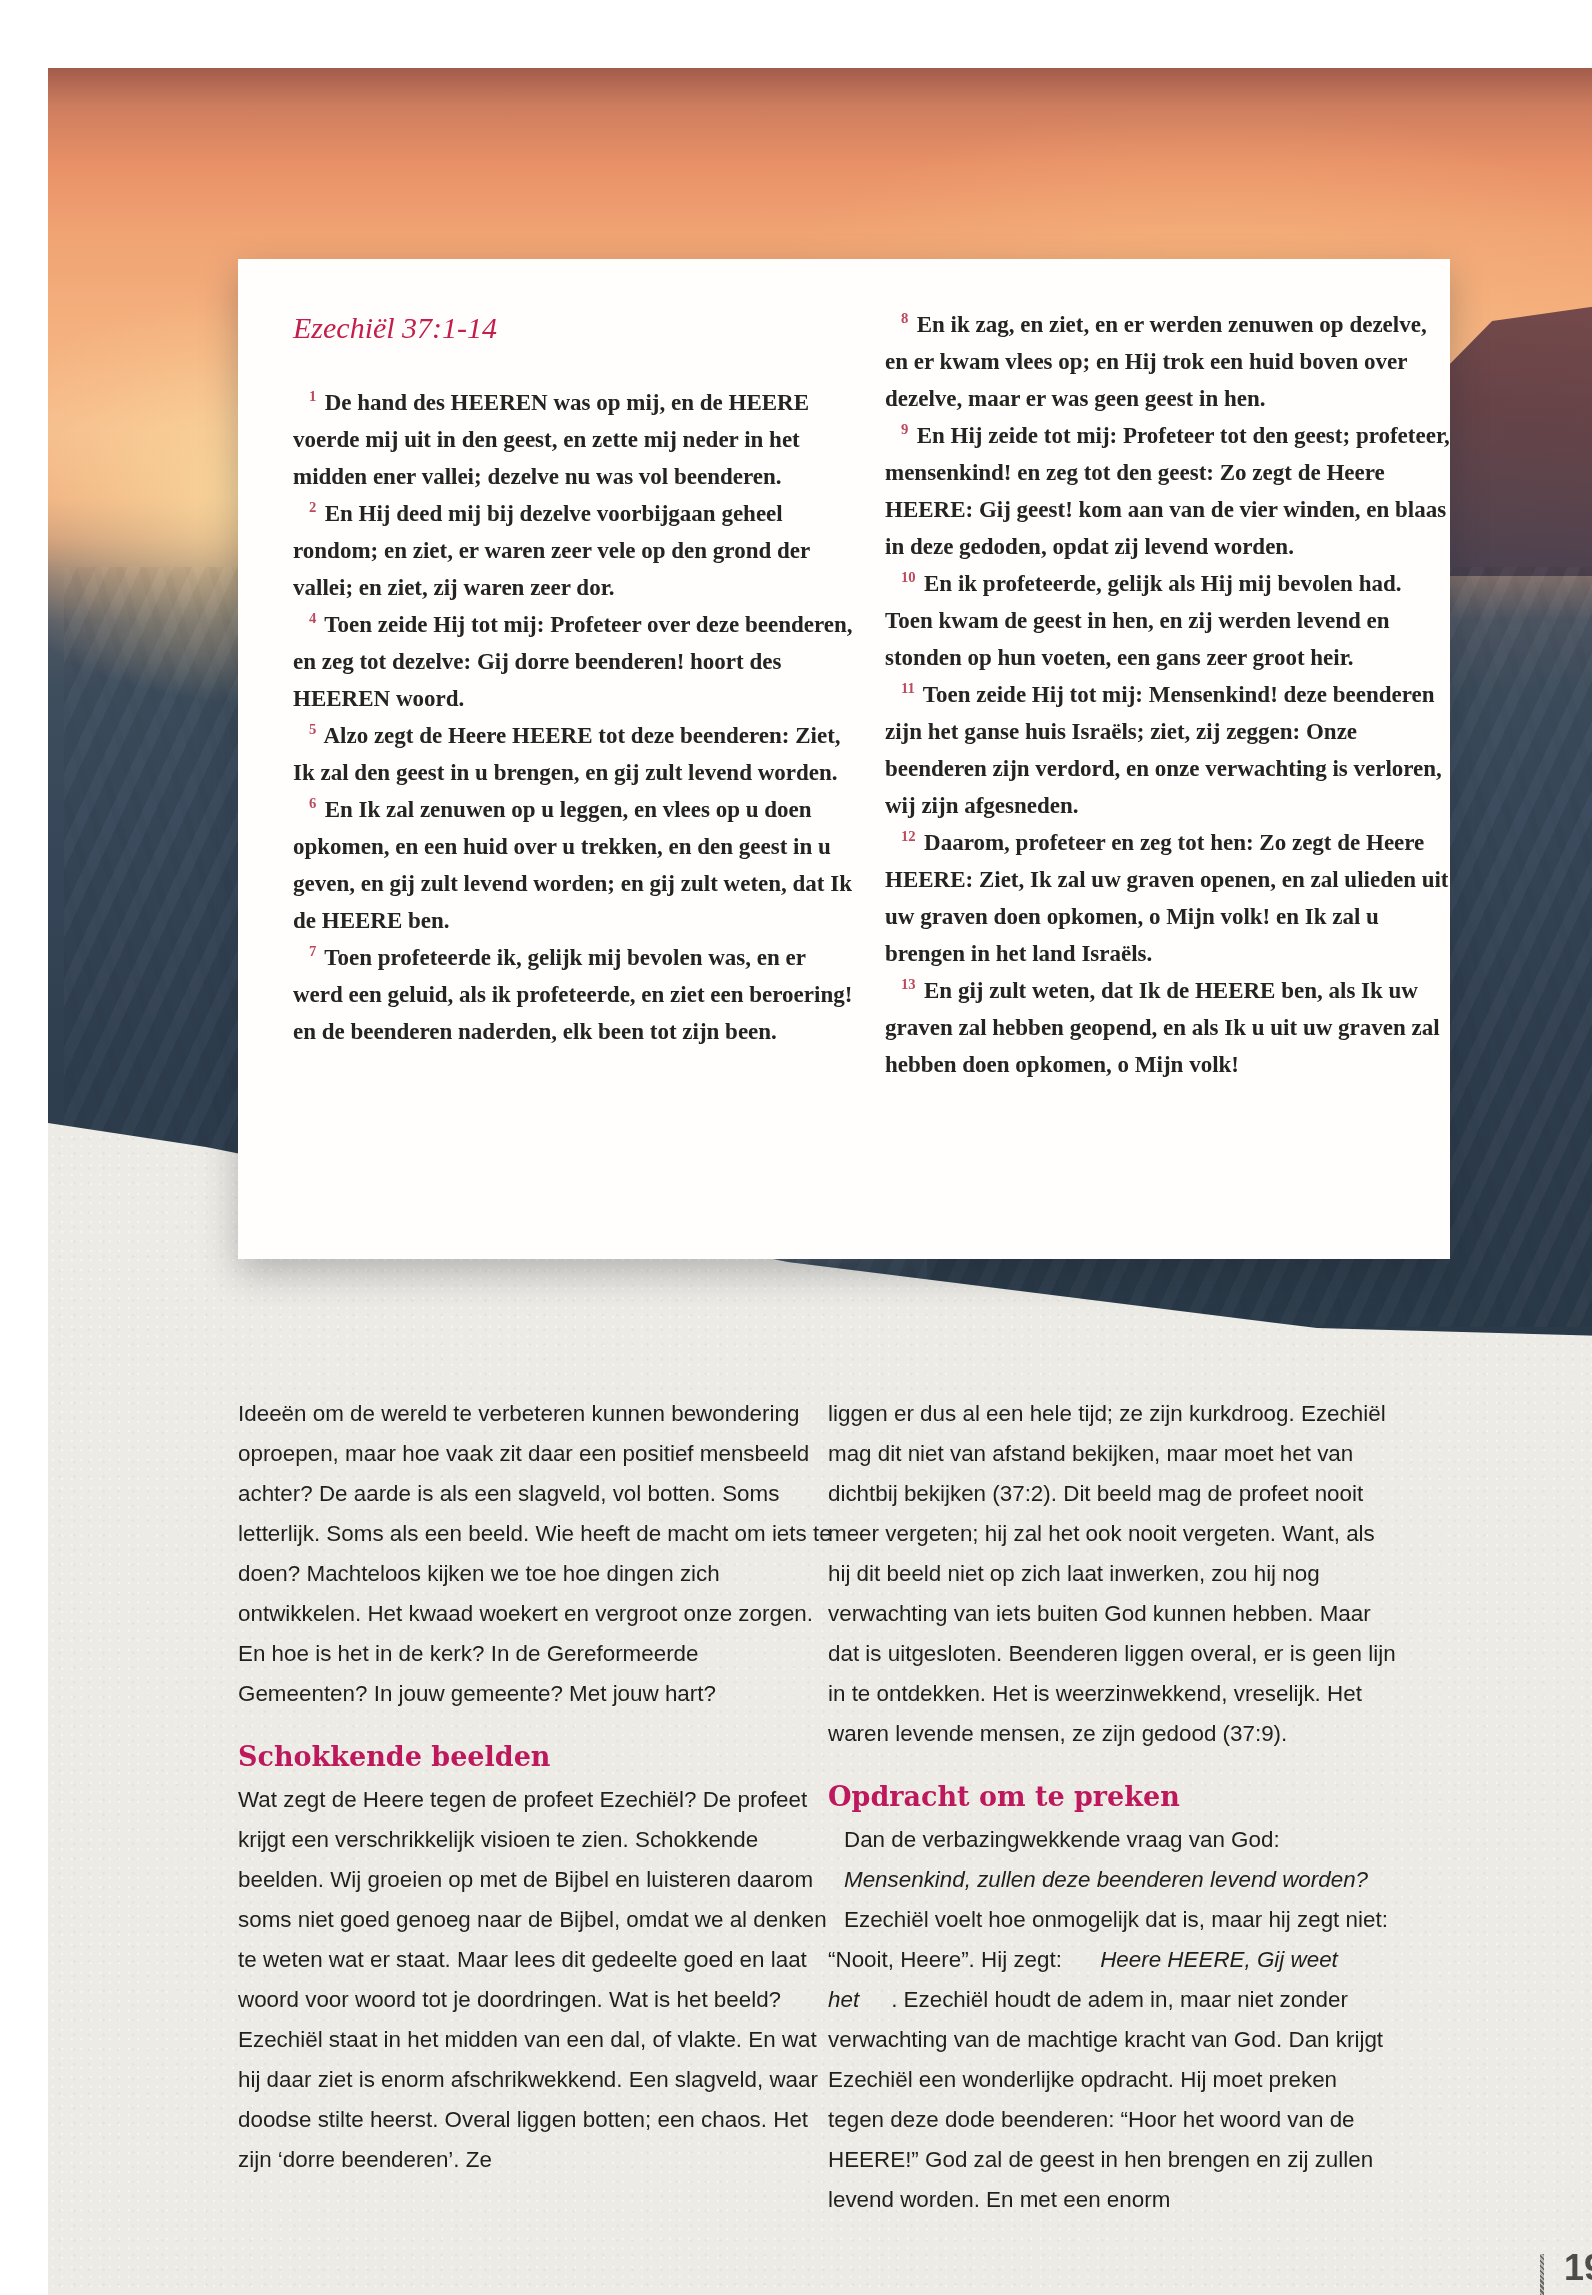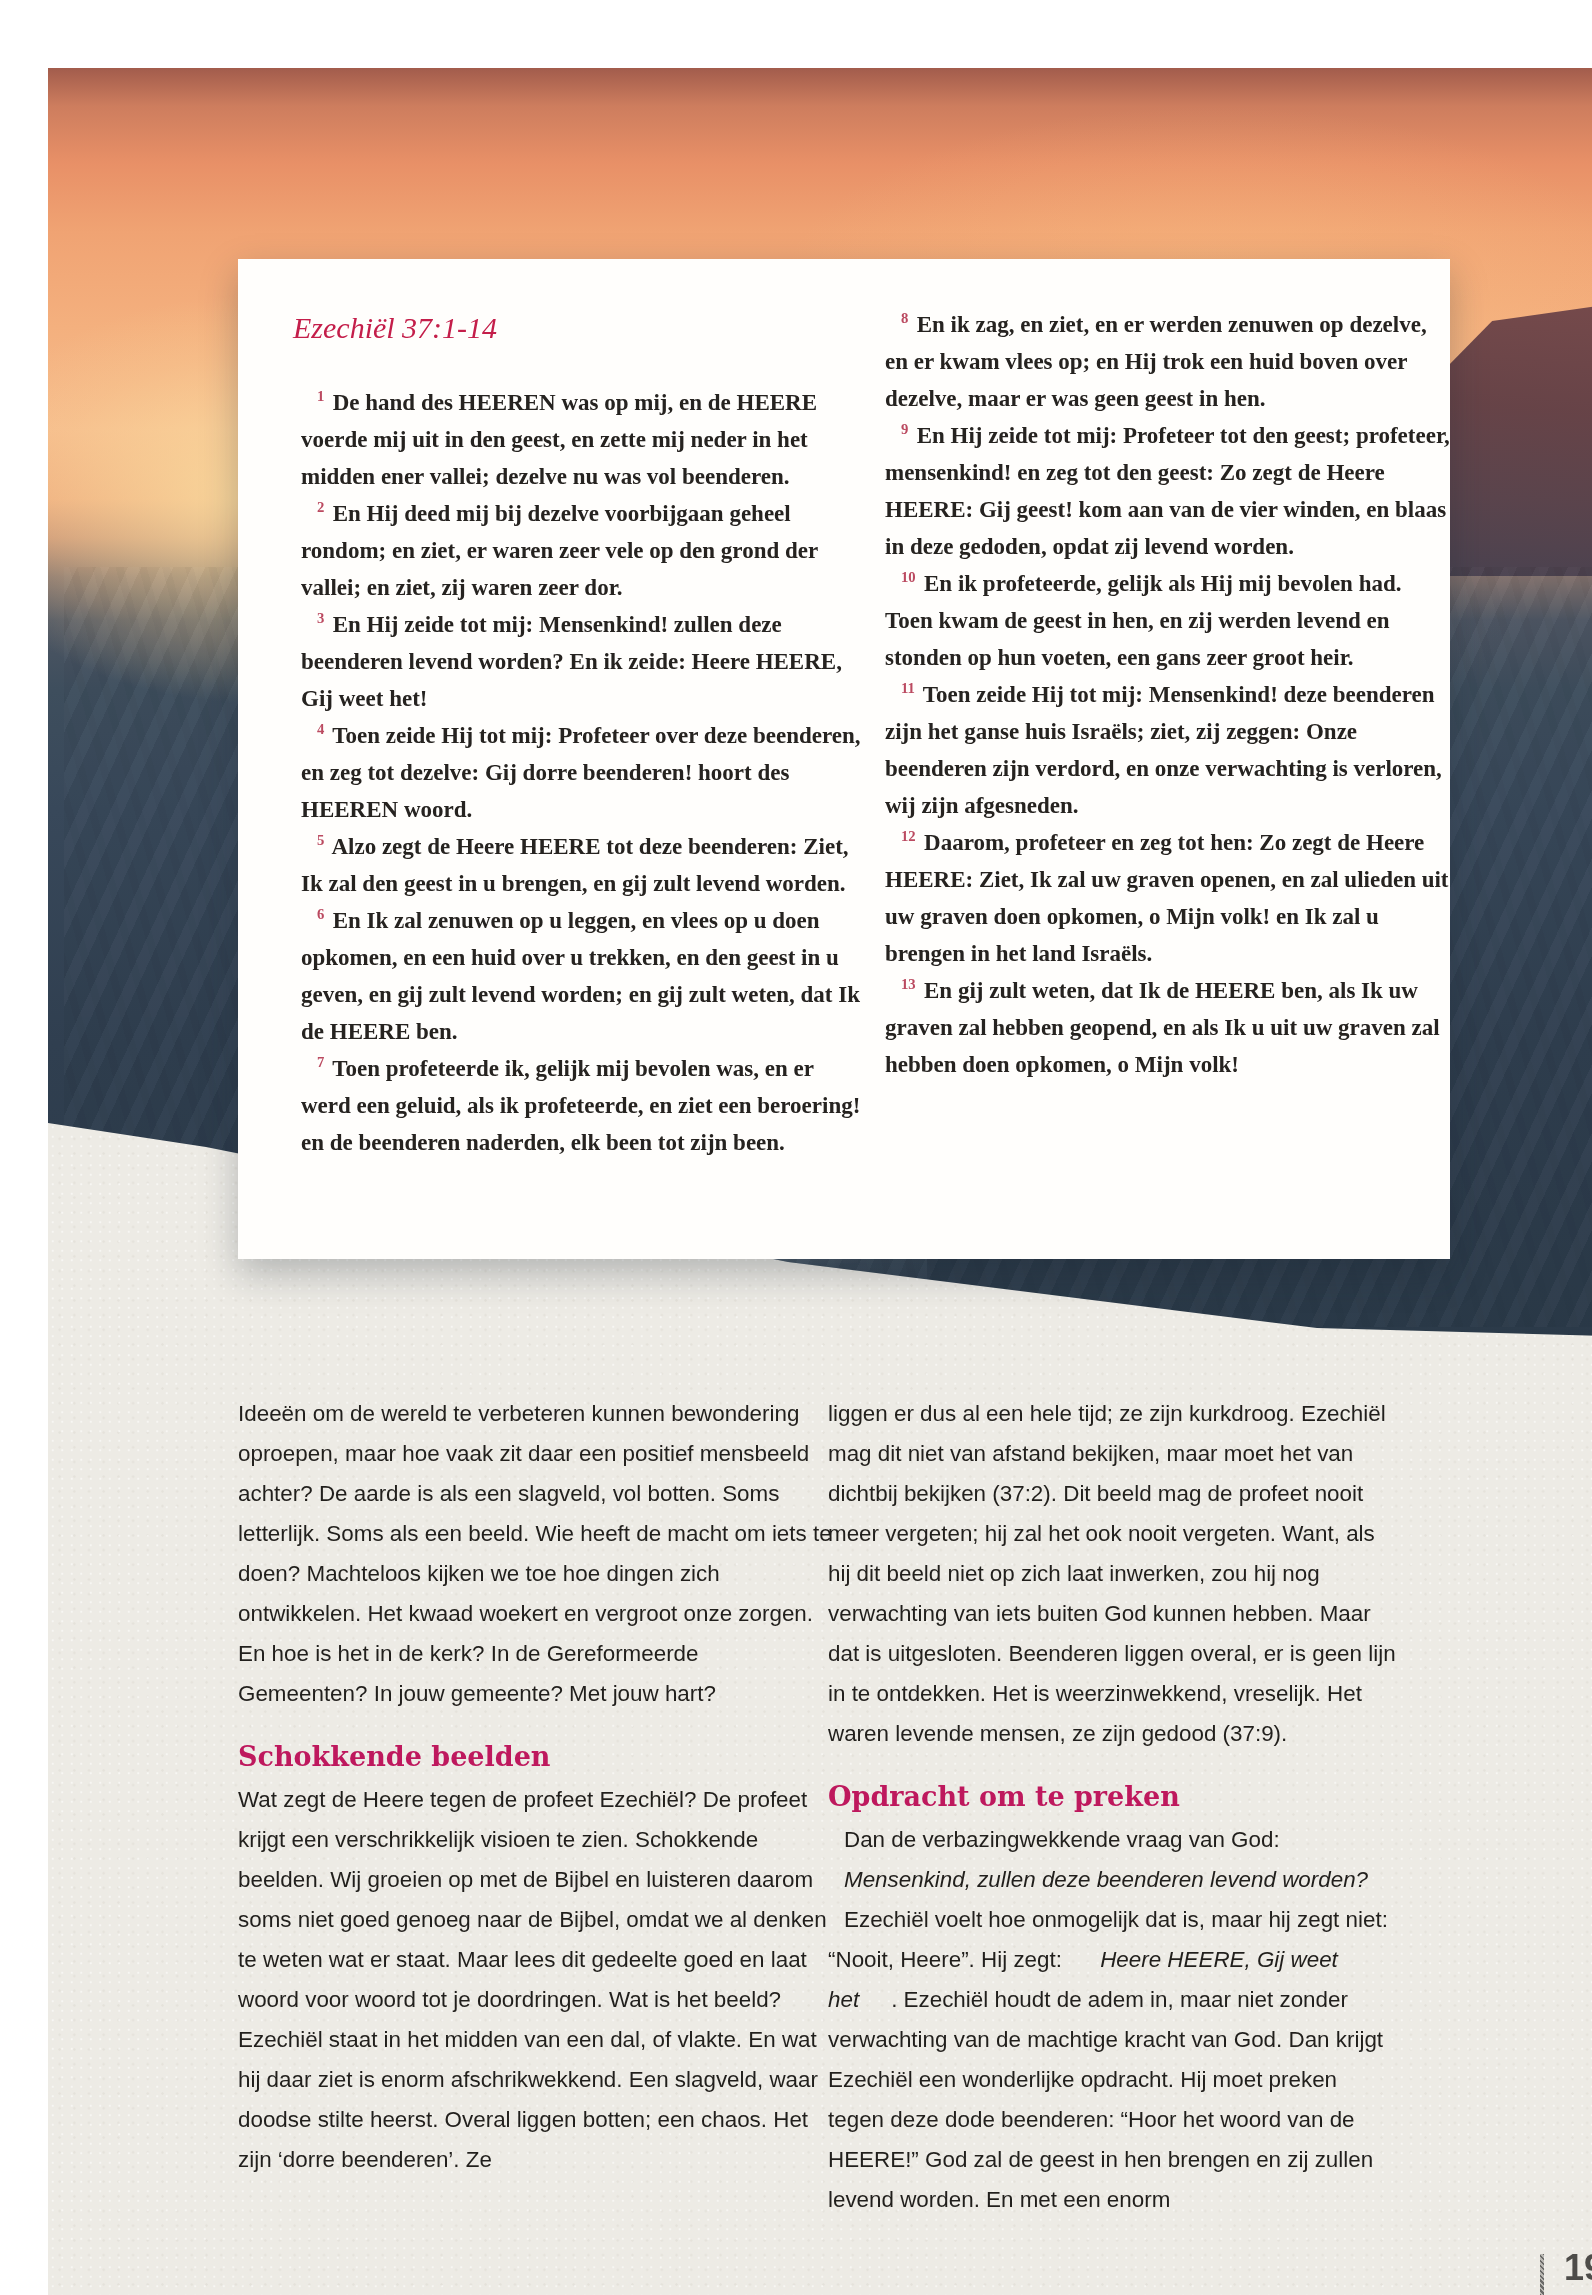--- a/index.html
+++ b/index.html
@@ -36,21 +36,21 @@
     opacity:.7; }
 
   
   .card { position:absolute; left:190px; top:211px; width:1212px; height:1000px;
     background:#fffefc; box-shadow:0 14px 35px rgba(25,35,45,.28); overflow:hidden; }
   .card-title { position:absolute; left:39px; top:36px;
     font-family:"Liberation Serif", serif; font-style:italic; font-weight:normal;
     font-size:30px; color:#c41e4a; }
   .card-col { position:absolute; font-family:"Liberation Serif", serif;
     font-size:23px; line-height:37px; color:#262320;font-weight:bold; }
-  .card-col-left  { left:47px;  top:109px; width:565px; }
+  .card-col-left  { left:39px;  top:109px; width:565px; }
   .card-col-right { left:631px; top:31px;  width:568px; }
   .verse { margin:0; }
   .vn { color:#bb4a60; font-size:14.7px; line-height:0; margin-right:2.6px;
         font-family:"Liberation Serif", serif; }
 
   
   .art-col { position:absolute; top:1346px; font-size:22.4px; line-height:40px;
     color:#211f1c; font-family:"Liberation Sans", sans-serif; }
   .art-col-left  { left:190px; width:594px; }
   .art-col-right { left:780px; width:571px; }
@@ -76,21 +76,20 @@
     <div class="ridge-right"></div>
     <div class="snow-slope"></div>
     <div class="photo-grain"></div>
   </div>
 
   <section class="card">
     <h1 class="card-title">Ezechiël 37:1-14</h1>
     <div class="card-col card-col-left">
         <p class="verse"><sup class="vn">1</sup> De hand des HEEREN was op mij, en de HEERE voerde mij uit in den geest, en zette mij neder in het midden ener vallei; dezelve nu was vol beenderen.</p>
         <p class="verse"><sup class="vn">2</sup> En Hij deed mij bij dezelve voorbijgaan geheel rondom; en ziet, er waren zeer vele op den grond der vallei; en ziet, zij waren zeer dor.</p>
-        <p class="verse"><sup class="vn">3</sup> En Hij zeide tot mij: Mensenkind! zullen deze beenderen levend worden? En ik zeide: Heere HEERE, Gij weet het!</p>
         <p class="verse"><sup class="vn">4</sup> Toen zeide Hij tot mij: Profeteer over deze beenderen, en zeg tot dezelve: Gij dorre beenderen! hoort des HEEREN woord.</p>
         <p class="verse"><sup class="vn">5</sup> Alzo zegt de Heere HEERE tot deze beenderen: Ziet, Ik zal den geest in u brengen, en gij zult levend worden.</p>
         <p class="verse"><sup class="vn">6</sup> En Ik zal zenuwen op u leggen, en vlees op u doen opkomen, en een huid over u trekken, en den geest in u geven, en gij zult levend worden; en gij zult weten, dat Ik de HEERE ben.</p>
         <p class="verse"><sup class="vn">7</sup> Toen profeteerde ik, gelijk mij bevolen was, en er werd een geluid, als ik profeteerde, en ziet een beroering! en de beenderen naderden, elk been tot zijn been.</p>
       </div>
     <div class="card-col card-col-right">
         <p class="verse"><sup class="vn">8</sup> En ik zag, en ziet, en er werden zenuwen op dezelve, en er kwam vlees op; en Hij trok een huid boven over dezelve, maar er was geen geest in hen.</p>
         <p class="verse"><sup class="vn">9</sup> En Hij zeide tot mij: Profeteer tot den geest; profeteer, mensenkind! en zeg tot den geest: Zo zegt de Heere HEERE: Gij geest! kom aan van de vier winden, en blaas in deze gedoden, opdat zij levend worden.</p>
         <p class="verse"><sup class="vn">10</sup> En ik profeteerde, gelijk als Hij mij bevolen had. Toen kwam de geest in hen, en zij werden levend en stonden op hun voeten, een gans zeer groot heir.</p>
         <p class="verse"><sup class="vn">11</sup> Toen zeide Hij tot mij: Mensenkind! deze beenderen zijn het ganse huis Israëls; ziet, zij zeggen: Onze beenderen zijn verdord, en onze verwachting is verloren, wij zijn afgesneden.</p>

